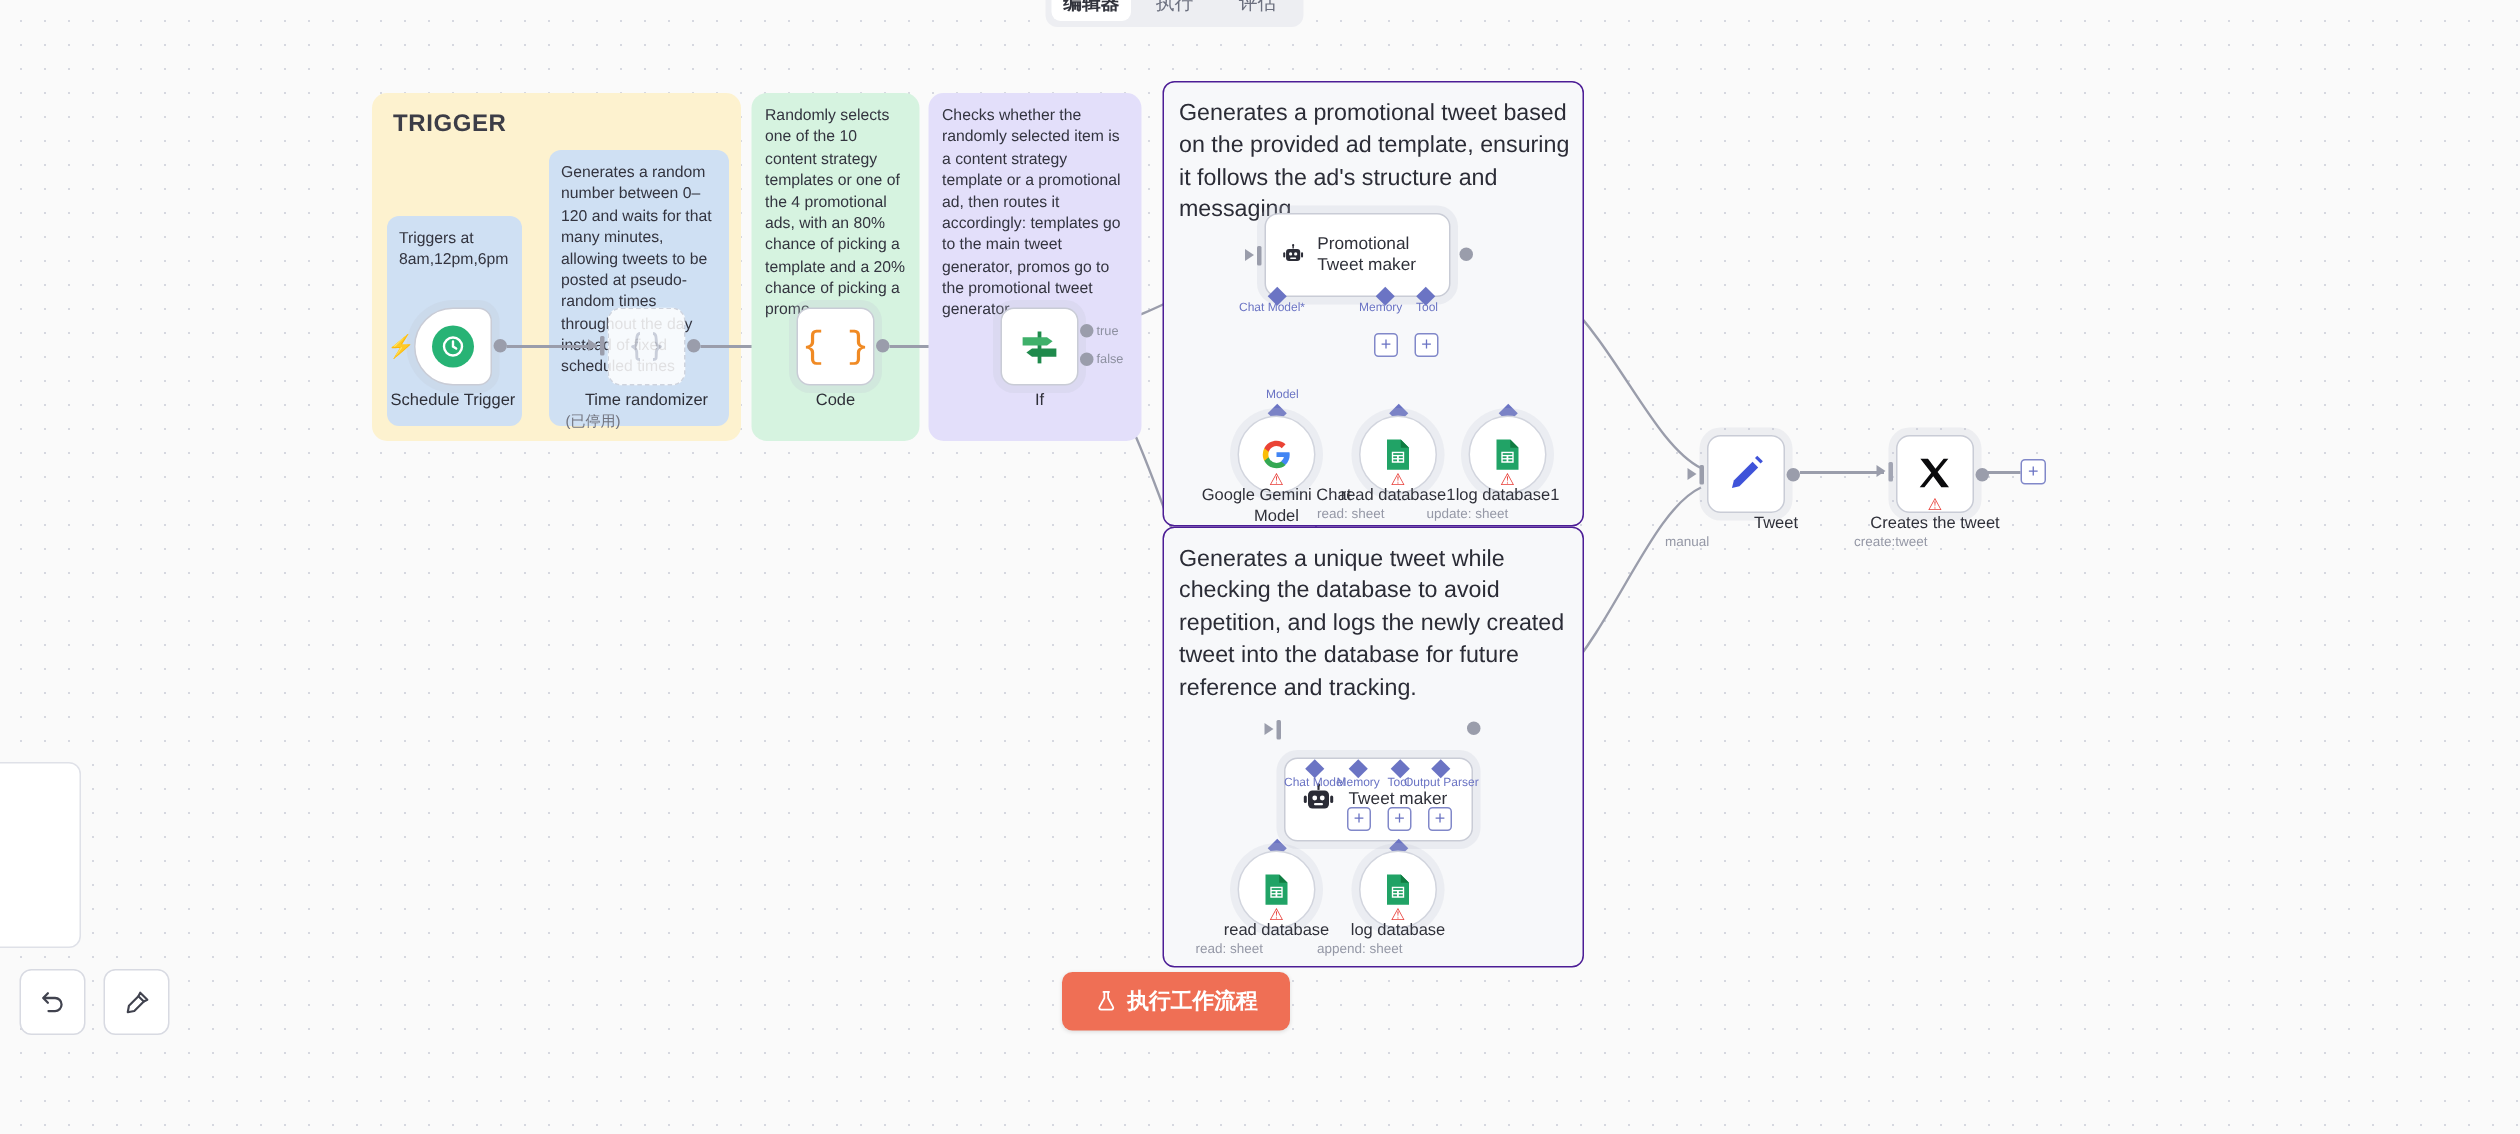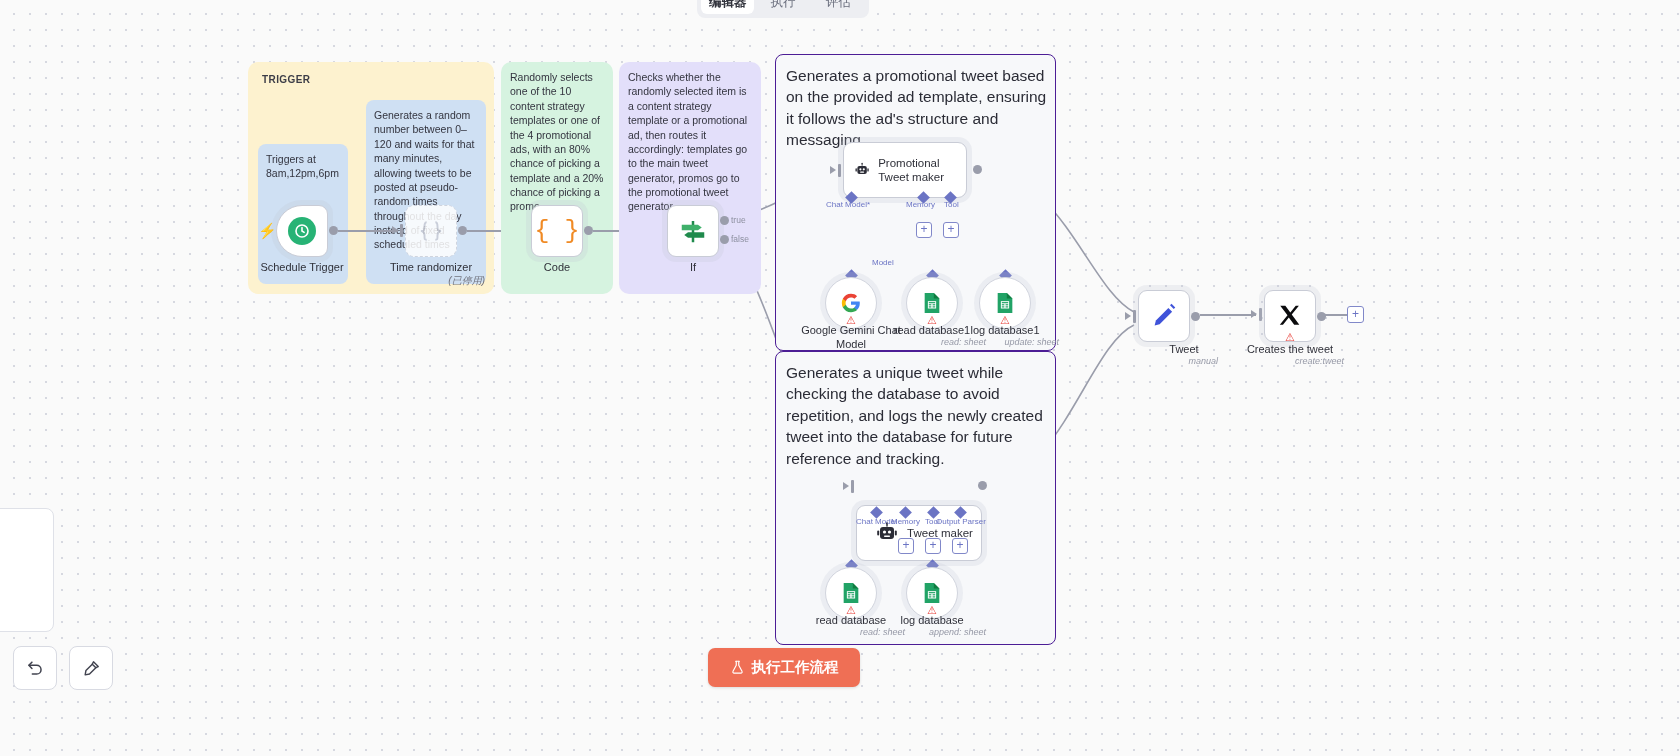--- a/index.html
+++ b/index.html
@@ -34,21 +34,21 @@
   #tabbar .tab.active{background:#ffffff;color:#32343d;font-weight:600;}
 
   
   .group{
     position:absolute;border-radius:10px;box-sizing:border-box;
   }
   .group .gtitle{
     position:absolute;font-weight:700;letter-spacing:.4px;color:#3c3d47;
   }
   #grp-trigger{left:248px;top:62px;width:246px;height:232px;background:#fdf2cf;}
-  #grp-trigger .gtitle{left:14px;top:12px;font-size:10px;}
+  #grp-trigger .gtitle{left:14px;top:12px;font-size:16px;}
   #grp-code{left:501px;top:62px;width:112px;height:232px;background:#d6f3e0;}
   #grp-if{left:619px;top:62px;width:142px;height:232px;background:#e3dffa;}
 
   
   .sticky{
     position:absolute;background:#cfe0f3;border-radius:8px;box-sizing:border-box;
   }
   #sticky-trigger{left:258px;top:144px;width:90px;height:140px;}
   #sticky-rand{left:366px;top:100px;width:120px;height:184px;}
 
@@ -72,28 +72,28 @@
     font-size:15.5px;line-height:1.38;color:#2b2c36;font-weight:500;
   }
 
   
   .node{
     position:absolute;background:#fff;border:1.5px solid #c9ccd6;border-radius:9px;
     box-sizing:border-box;display:flex;align-items:center;justify-content:center;
     box-shadow:0 0 0 5px rgba(190,195,210,.22);
   }
   .node.square{width:52px;height:52px;}
-  .node.wide{width:124px;height:56px;justify-content:center;padding-left:10px;gap:8px;}
+  .node.wide{width:124px;height:56px;justify-content:flex-start;padding-left:10px;gap:8px;}
   .node.dim{border-style:dashed;border-color:#cfd2db;box-shadow:none;opacity:.85;}
 
   .nodelabel{
     position:absolute;text-align:center;font-size:11px;color:#2f3039;white-space:nowrap;
   }
   .nodesub{
-    position:absolute;text-align:right;font-size:9px;color:#9598a6;white-space:nowrap;font-style:italic;
+    position:absolute;text-align:left;font-size:9px;color:#9598a6;white-space:nowrap;
   }
 
   
   .subnode{
     position:absolute;width:52px;height:52px;border-radius:50%;
     background:#fff;border:1.5px solid #d2d5de;box-sizing:border-box;
     display:flex;align-items:center;justify-content:center;
     box-shadow:0 0 0 5px rgba(190,195,210,.20);
   }
   .warn{
@@ -277,21 +277,21 @@
 
 <div class="diamond" style="left:847px;top:193px;"></div>
 <div class="diamond" style="left:919px;top:193px;"></div>
 <div class="diamond" style="left:946px;top:193px;"></div>
 <div class="conlabel" style="left:826px;top:200px;">Chat Model*</div>
 <div class="conlabel" style="left:906px;top:200px;">Memory</div>
 <div class="conlabel" style="left:944px;top:200px;">Tool</div>
 <div class="plusbox" style="left:916px;top:222px;">+</div>
 <div class="plusbox" style="left:943px;top:222px;">+</div>
 
-<div class="conlabel" style="left:872px;top:258px;">Model</div>
+<div class="conlabel" style="left:844px;top:258px;">Model</div>
 <div class="diamond" style="left:847px;top:271px;"></div>
 <div class="subnode" style="left:825px;top:277px;">
   <svg width="22" height="22" viewBox="0 0 24 24">
     <path d="M21.6 12.2c0-.7-.06-1.3-.18-1.9H12v3.6h5.4a4.6 4.6 0 0 1-2 3v2.5h3.2c1.9-1.7 3-4.3 3-7.2z" fill="#4285f4"></path>
     <path d="M12 22c2.7 0 5-.9 6.6-2.4l-3.2-2.5c-.9.6-2 1-3.4 1-2.6 0-4.8-1.7-5.6-4.1H3.1v2.6A10 10 0 0 0 12 22z" fill="#34a853"></path>
     <path d="M6.4 14c-.2-.6-.3-1.3-.3-2s.1-1.4.3-2V7.4H3.1A10 10 0 0 0 2 12c0 1.6.4 3.2 1.1 4.6L6.4 14z" fill="#fbbc05"></path>
     <path d="M12 5.9c1.5 0 2.8.5 3.8 1.5l2.8-2.8C16.9 2.9 14.7 2 12 2 8.1 2 4.7 4.2 3.1 7.4L6.4 10c.8-2.4 3-4.1 5.6-4.1z" fill="#ea4335"></path>
   </svg>
   <span class="warn">⚠</span>
 </div>

